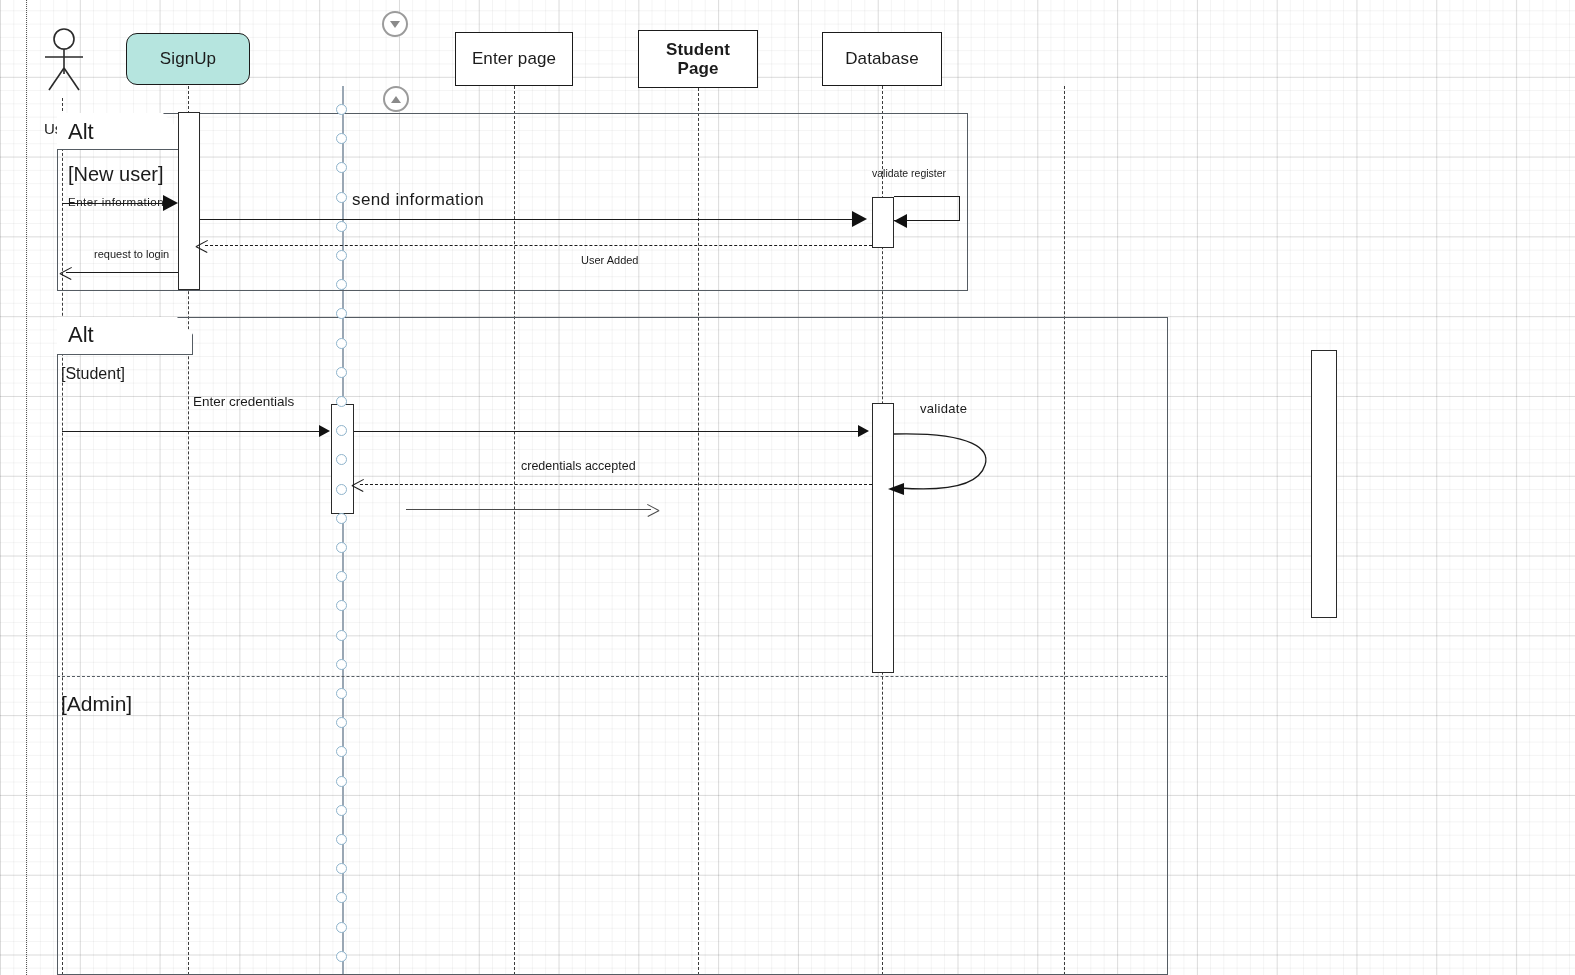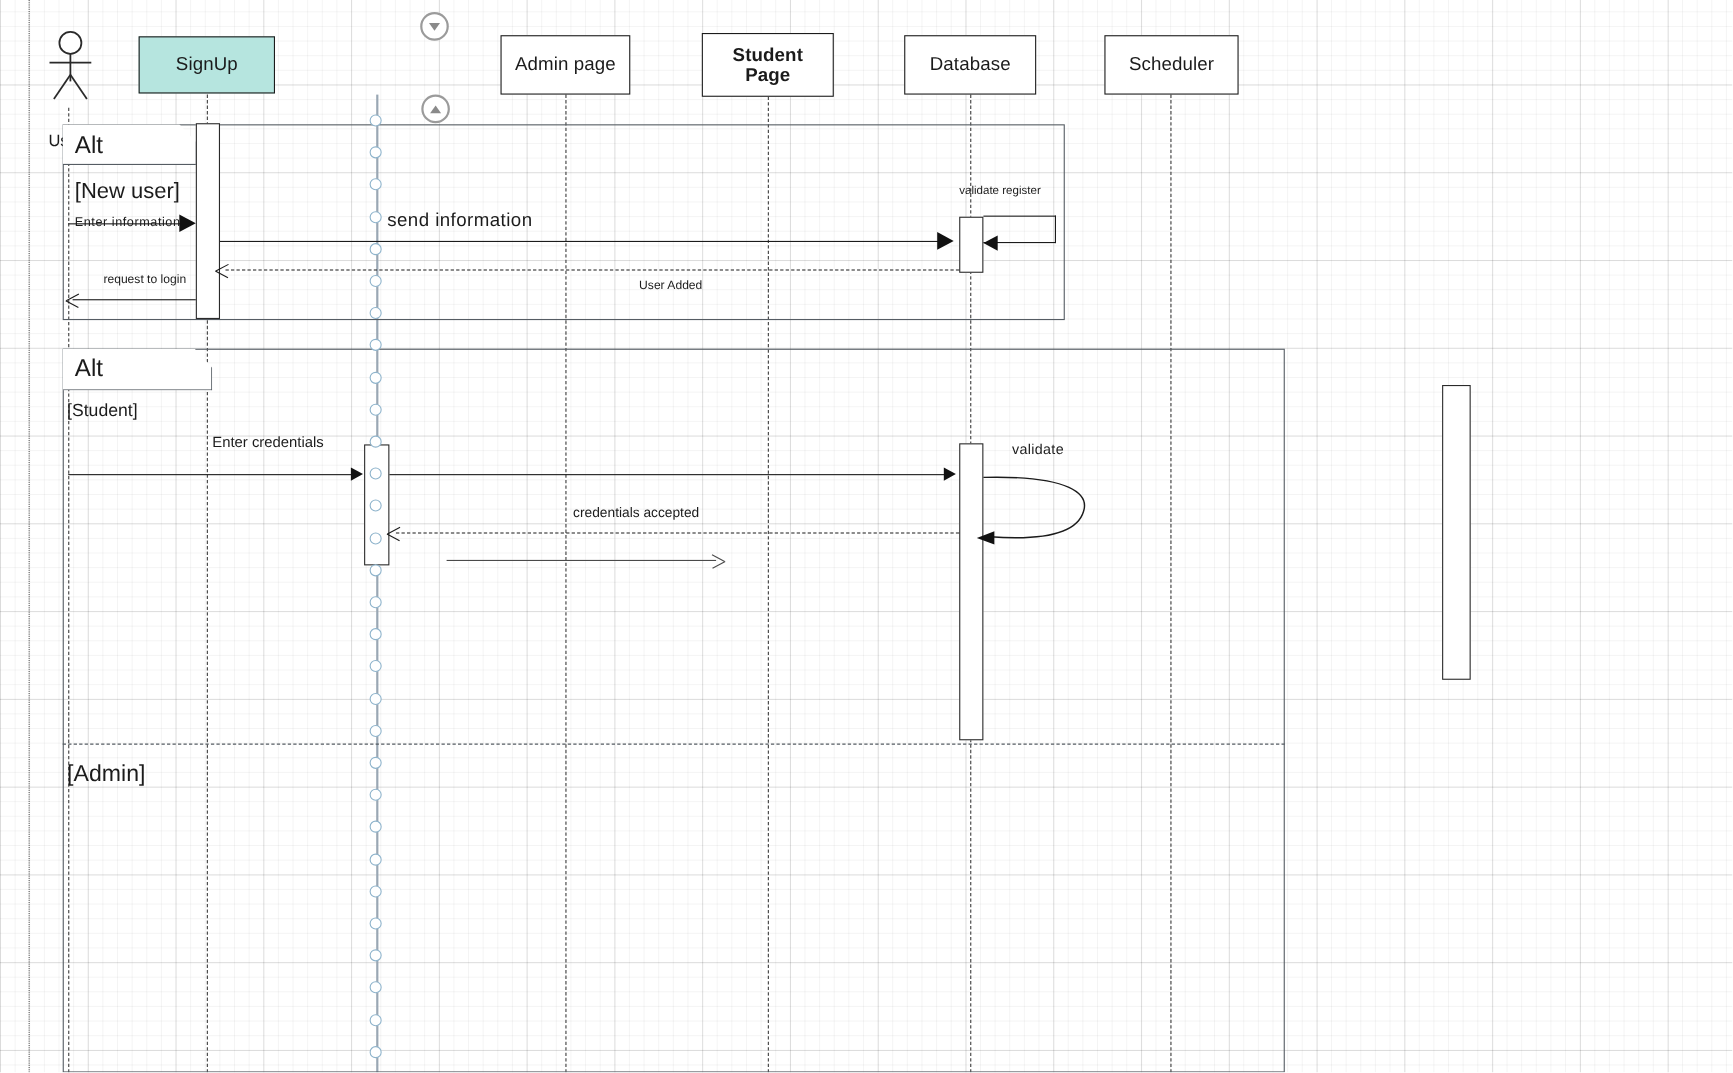--- a/index.html
+++ b/index.html
@@ -36,21 +36,21 @@
     background:#ffffff;
     display:flex;
     align-items:center;
     justify-content:center;
     text-align:center;
     color:#1b1b1b;
     font-size:17px;
     line-height:1.12;
     letter-spacing:.1px;
   }
-  .head.accent{ background:#b6e5df; }
+  .head.accent{ background:#b6e5df;border-radius:11px; }
 
   
   .lifeline{
     position:absolute;
     width:0;
     border-left:1px dashed #3b3b3b;
   }
 
   
   .lifeline-sel{
@@ -231,31 +231,28 @@
     <line x1="64" y1="68" x2="79" y2="90" stroke="#2a2a2a" stroke-width="1.6"></line>
   </svg>
   <div class="actor-label" style="left:44px;top:100px;">User</div>
 
   <div class="lifeline" style="left:62px;top:98px;height:877px;"></div>
 
   <div class="head accent" style="left:126px;top:33px;width:124px;height:52px;">
     <span>SignUp</span>
   </div>
   <div class="head" style="left:455px;top:32px;width:118px;height:54px;">
-    <span>Admin page</span>
+    <span>Enter page</span>
   </div>
   <div class="head" style="left:638px;top:30px;width:120px;height:58px;font-weight:bold;">
     <span style="white-space:pre-line;">Student
 Page</span>
   </div>
   <div class="head" style="left:822px;top:32px;width:120px;height:54px;">
     <span>Database</span>
-  </div>
-  <div class="head" style="left:1004px;top:32px;width:122px;height:54px;">
-    <span>Scheduler</span>
   </div>
 
   <div class="lifeline" style="left:188px;top:86px;height:889px;"></div>
   <div class="lifeline" style="left:514px;top:86px;height:889px;"></div>
   <div class="lifeline" style="left:698px;top:88px;height:887px;"></div>
   <div class="lifeline" style="left:882px;top:86px;height:889px;"></div>
   <div class="lifeline" style="left:1064px;top:86px;height:889px;"></div>
 
   <div class="lifeline-sel" style="left:342px;top:86px;height:889px;"></div>
 

